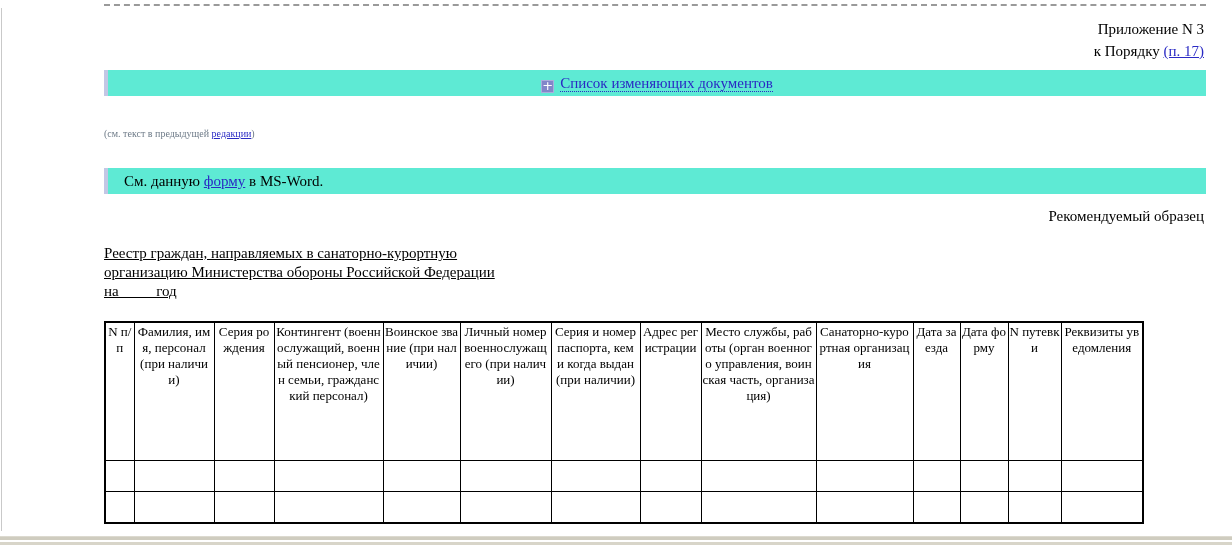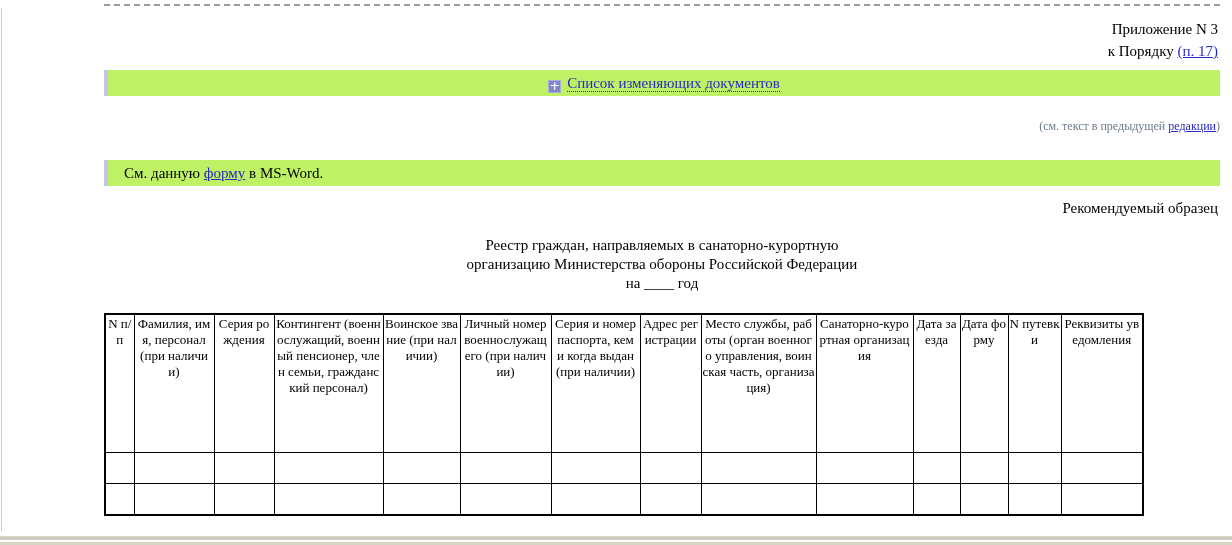--- a/index.html
+++ b/index.html
@@ -13,21 +13,21 @@
     color: #000000;
   }
   .page-edge-left {
     position: absolute;
     left: 1px; top: 8px; bottom: 14px;
     width: 1px;
     background: #c9c9c9;
   }
   .content {
     position: absolute;
-    left: 104px; right: 12px; top: 0;
+    left: 104px; right: 26px; top: 0;
   }
   .top-dashed-rule {
     margin-top: 4px;
     border-top: 2px dashed #9a9a9a;
     height: 0;
   }
   .appendix-block {
     margin-top: 12px;
     text-align: right;
     font-size: 15px;
@@ -40,21 +40,21 @@
     cursor: pointer;
   }
   .link-dotted {
     color: #2a2ac4;
     text-decoration: none;
     border-bottom: 1px dotted #2a2ac4;
     cursor: pointer;
   }
   .notice-bar {
     margin-top: 8px;
-    background: #bef264;
+    background: #5eead4;
     border-left: 4px solid #c3c7e5;
     height: 26px;
     line-height: 26px;
     font-size: 15px;
   }
   .notice-bar.centered { text-align: center; }
   .notice-bar.left { text-align: left; padding-left: 16px; }
   .plus-icon {
     display: inline-block;
     width: 13px; height: 13px;
@@ -63,39 +63,39 @@
     box-shadow: inset 0 0 0 1px #aaaedd;
     color: #ffffff;
     font-size: 13px;
     font-family: "DejaVu Sans", sans-serif;
     text-align: center;
     vertical-align: -2px;
     margin-right: 6px;
     cursor: pointer;
   }
   .prev-edition {
-    margin-top: 20px;
-    text-align: right;
-    font-size: 12px;
+    margin-top: 28px;
+    text-align: left;
+    font-size: 10px;
     line-height: 20px;
     color: #6e7b88;
   }
   .msword-bar { margin-top: 24px; }
   .recommended {
     margin-top: 12px;
     text-align: right;
     font-size: 15px;
     line-height: 20px;
     padding-right: 2px;
   }
   .doc-title {
     margin-top: 18px;
-    text-align: center;
     font-size: 15px;
     line-height: 19px;
+    text-decoration: underline;
   }
   .registry-table {
     margin: 20px 0 0 0;
     border-collapse: collapse;
     table-layout: fixed;
     width: 1038px;
     border: 2px solid #000000;
     font-size: 13px;
   }
   .registry-table th, .registry-table td {

